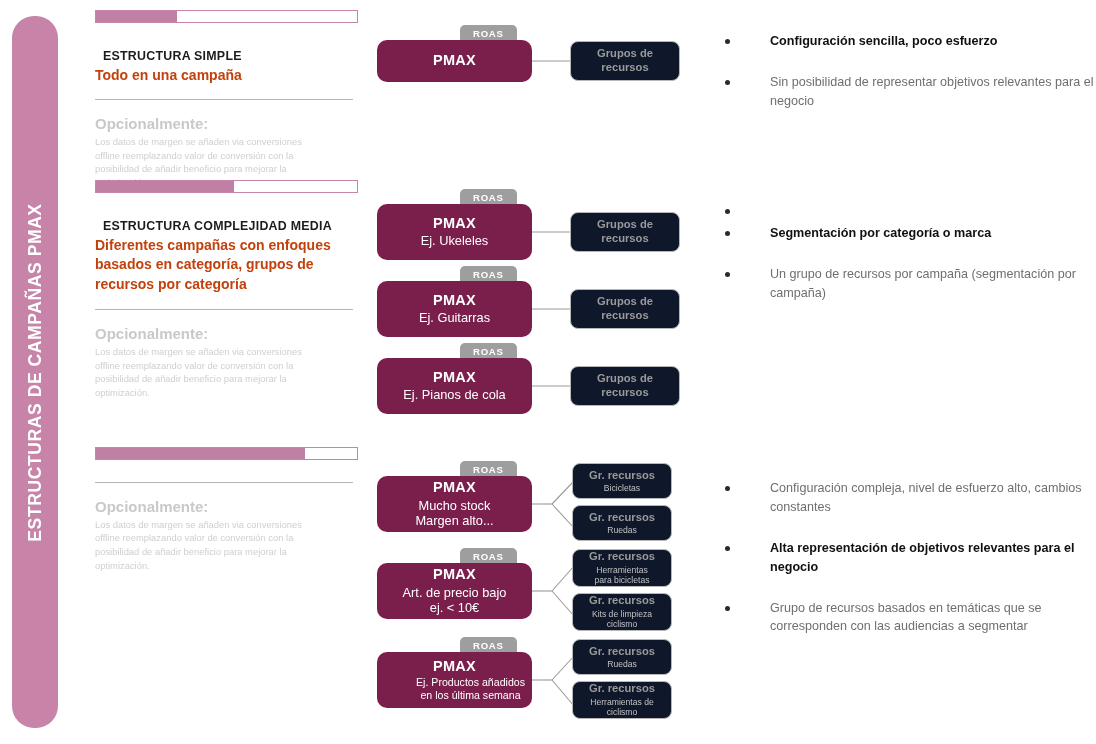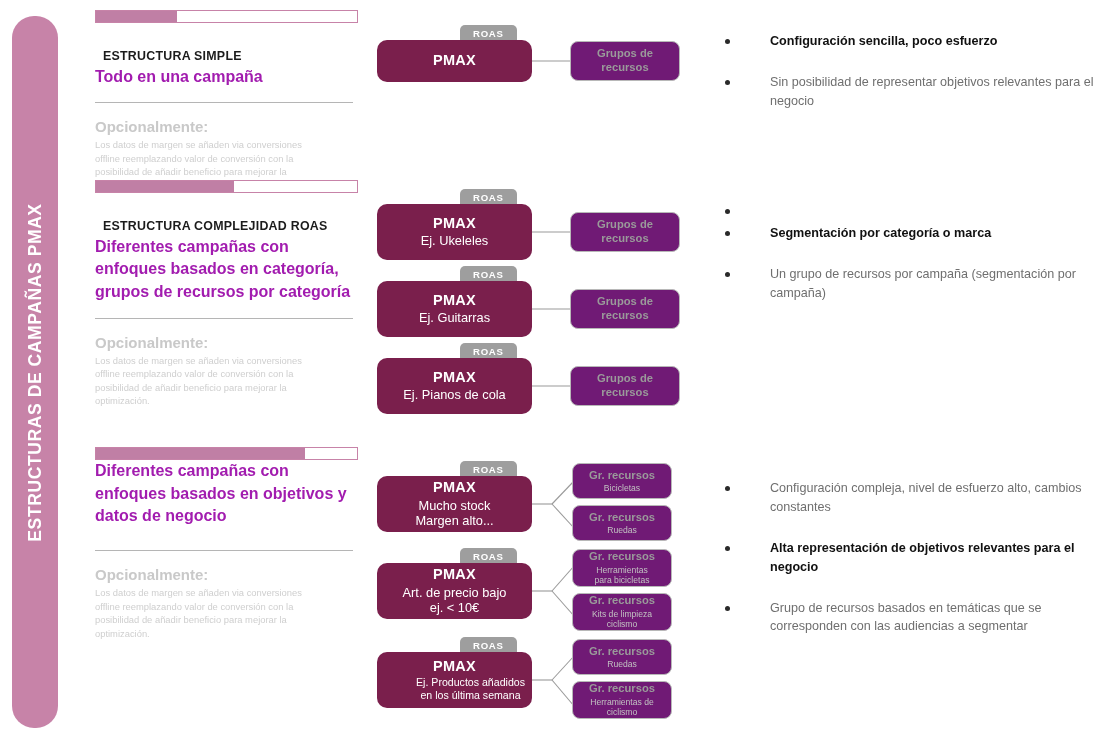--- a/index.html
+++ b/index.html
@@ -72,23 +72,23 @@
   .struct-title {
     margin-top: 25px;
     font-size: 12.4px;
     font-weight: bold;
     letter-spacing: 0.25px;
     color: #1c1c1c;
     line-height: 1.42;
     padding-left: 8px;
   }
   .struct-sub {
-    font-size: 16px;
-    font-weight: bold;
-    color: #a21caf;
+    font-size: 14px;
+    font-weight: bold;
+    color: #c2410c;
     line-height: 1.42;
     max-width: 258px;
   }
   .divider {
     margin-top: 14px;
     height: 1px;
     background: #b5b5b5;
     width: 258px;
   }
   .opt-label {
@@ -150,21 +150,21 @@
     font-size: 9.6px;
     font-weight: bold;
     letter-spacing: 0.7px;
     padding: 3px 13px 5px 13px;
     z-index: 1;
   }
   .res-box {
     position: absolute;
     border: 1.1px solid #b8b8b8;
     border-radius: 8px;
-    background: #701a75;
+    background: #0f172a;
     box-sizing: border-box;
     display: flex;
     flex-direction: column;
     align-items: center;
     justify-content: center;
     z-index: 2;
   }
   .res-title {
     font-size: 11.2px;
     font-weight: bold;
@@ -262,21 +262,21 @@
       <span>Sin posibilidad de representar objetivos relevantes para el negocio</span>
     </div>
   </div>
 </div>
 
 <div class="section sec-2">
   <div class="left-col">
     <div class="progress-track">
       <div class="progress-fill" style="width:53%"></div>
     </div>
-    <div class="struct-title">ESTRUCTURA COMPLEJIDAD ROAS</div>
+    <div class="struct-title">ESTRUCTURA COMPLEJIDAD MEDIA</div>
     <div class="struct-sub">Diferentes campañas con enfoques basados en categoría, grupos de recursos por categoría</div>
     <div class="divider"></div>
     <div class="opt-label">Opcionalmente:</div>
     <div class="opt-text">Los datos de margen se añaden via conversiones offline reemplazando valor de conversión con la posibilidad de añadir beneficio para mejorar la optimización.</div>
   </div>
 
   <div class="flow-col">
 
     <div class="roas-badge" style="left:83px; top:9px;">ROAS</div>
     <div class="pmax-box" style="top:24px; height:56px;">
@@ -331,21 +331,20 @@
       <span>Un grupo de recursos por campaña (segmentación por campaña)</span>
     </div>
   </div>
 </div>
 
 <div class="section sec-3">
   <div class="left-col">
     <div class="progress-track">
       <div class="progress-fill" style="width:80%"></div>
     </div>
-    <div class="struct-sub">Diferentes campañas con enfoques basados en objetivos y datos de negocio</div>
     <div class="divider" style="margin-top:22px;"></div>
     <div class="opt-label">Opcionalmente:</div>
     <div class="opt-text">Los datos de margen se añaden via conversiones offline reemplazando valor de conversión con la posibilidad de añadir beneficio para mejorar la optimización.</div>
   </div>
 
   <div class="flow-col">
 
     <div class="roas-badge" style="left:83px; top:14px;">ROAS</div>
     <div class="pmax-box" style="top:29px; height:56px;">
       <span class="pmax-title">PMAX</span>

